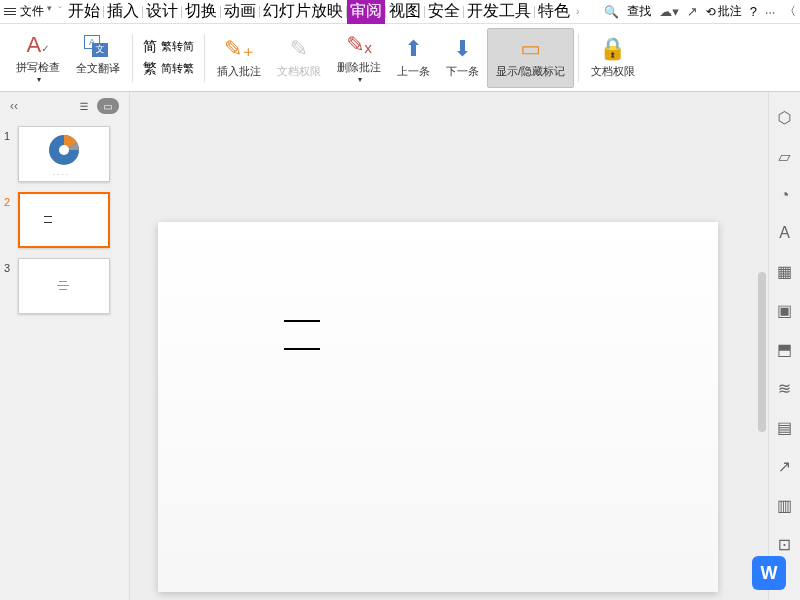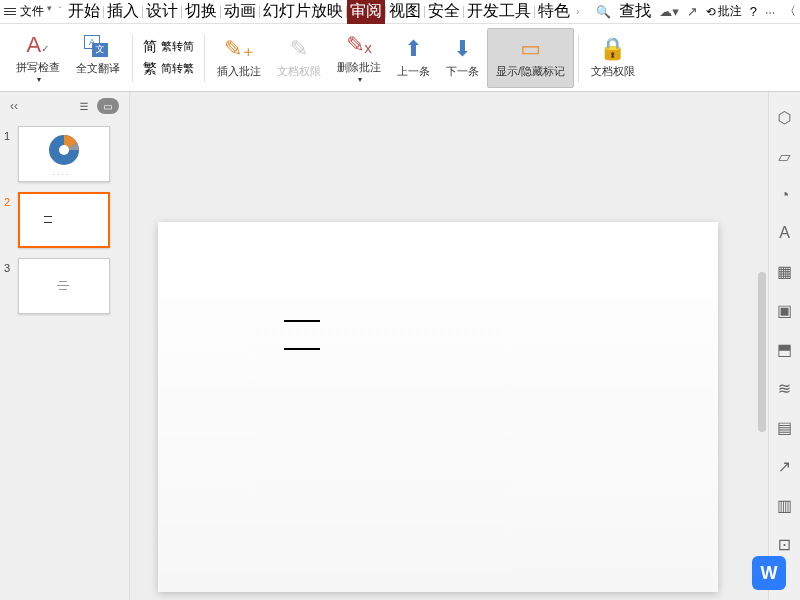--- a/index.html
+++ b/index.html
@@ -6,25 +6,25 @@
 body { width: 800px; height: 600px; background: #f0f0f0; overflow: hidden; position: relative; }
 
 .menubar { height: 24px; background: #fff; display: flex; align-items: center; padding: 0 4px; font-size: 12px; border-bottom: 1px solid #e0e0e0; }
 .menu-hamburger { display: flex; flex-direction: column; gap: 2px; margin-right: 4px; }
 .menu-hamburger span { width: 12px; height: 1px; background: #333; }
 .file-menu { display: flex; align-items: flex-start; margin-right: 4px; cursor: pointer; }
 .file-menu .chev { margin-left: 3px; font-size: 9px; color: #666; }
 .sep-small { margin: 0 3px; color: #999; font-size: 10px; }
 .tabs { display: flex; align-items: center; }
 .tab { padding: 2px 3px; cursor: pointer; font-size: 16px; white-space: nowrap; }
-.tab.active { background: #7f1d1d; color: #fff; }
+.tab.active { background: #a21caf; color: #fff; }
 .tabs-sep { width: 1px; height: 12px; background: #ccc; margin: 0 0px; }
 .menubar-right { margin-left: auto; display: flex; align-items: center; gap: 8px; }
 .search-ico { font-size: 12px; }
-.search-txt { font-size: 16px; }
+.search-txt { font-size: 12px; }
 .cloud-ico, .share-ico { font-size: 13px; color: #555; }
 .annotate-btn { display: flex; align-items: center; gap: 2px; font-size: 12px; }
 .help-ico { font-size: 13px; }
 .more-ico { letter-spacing: -2px; writing-mode: vertical-lr; font-size: 10px; }
 .collapse-ico { font-size: 12px; }
 
 .toolbar { height: 68px; background: #fff; display: flex; align-items: center; padding: 4px 8px; border-bottom: 1px solid #d0d0d0; }
 .tool-group { display: flex; flex-direction: column; align-items: center; justify-content: center; padding: 0 8px; height: 60px; font-size: 11px; color: #333; cursor: pointer; }
 .tool-group .ico { font-size: 22px; margin-bottom: 2px; }
 .tool-sep { width: 1px; height: 48px; background: #e0e0e0; margin: 0 4px; }

